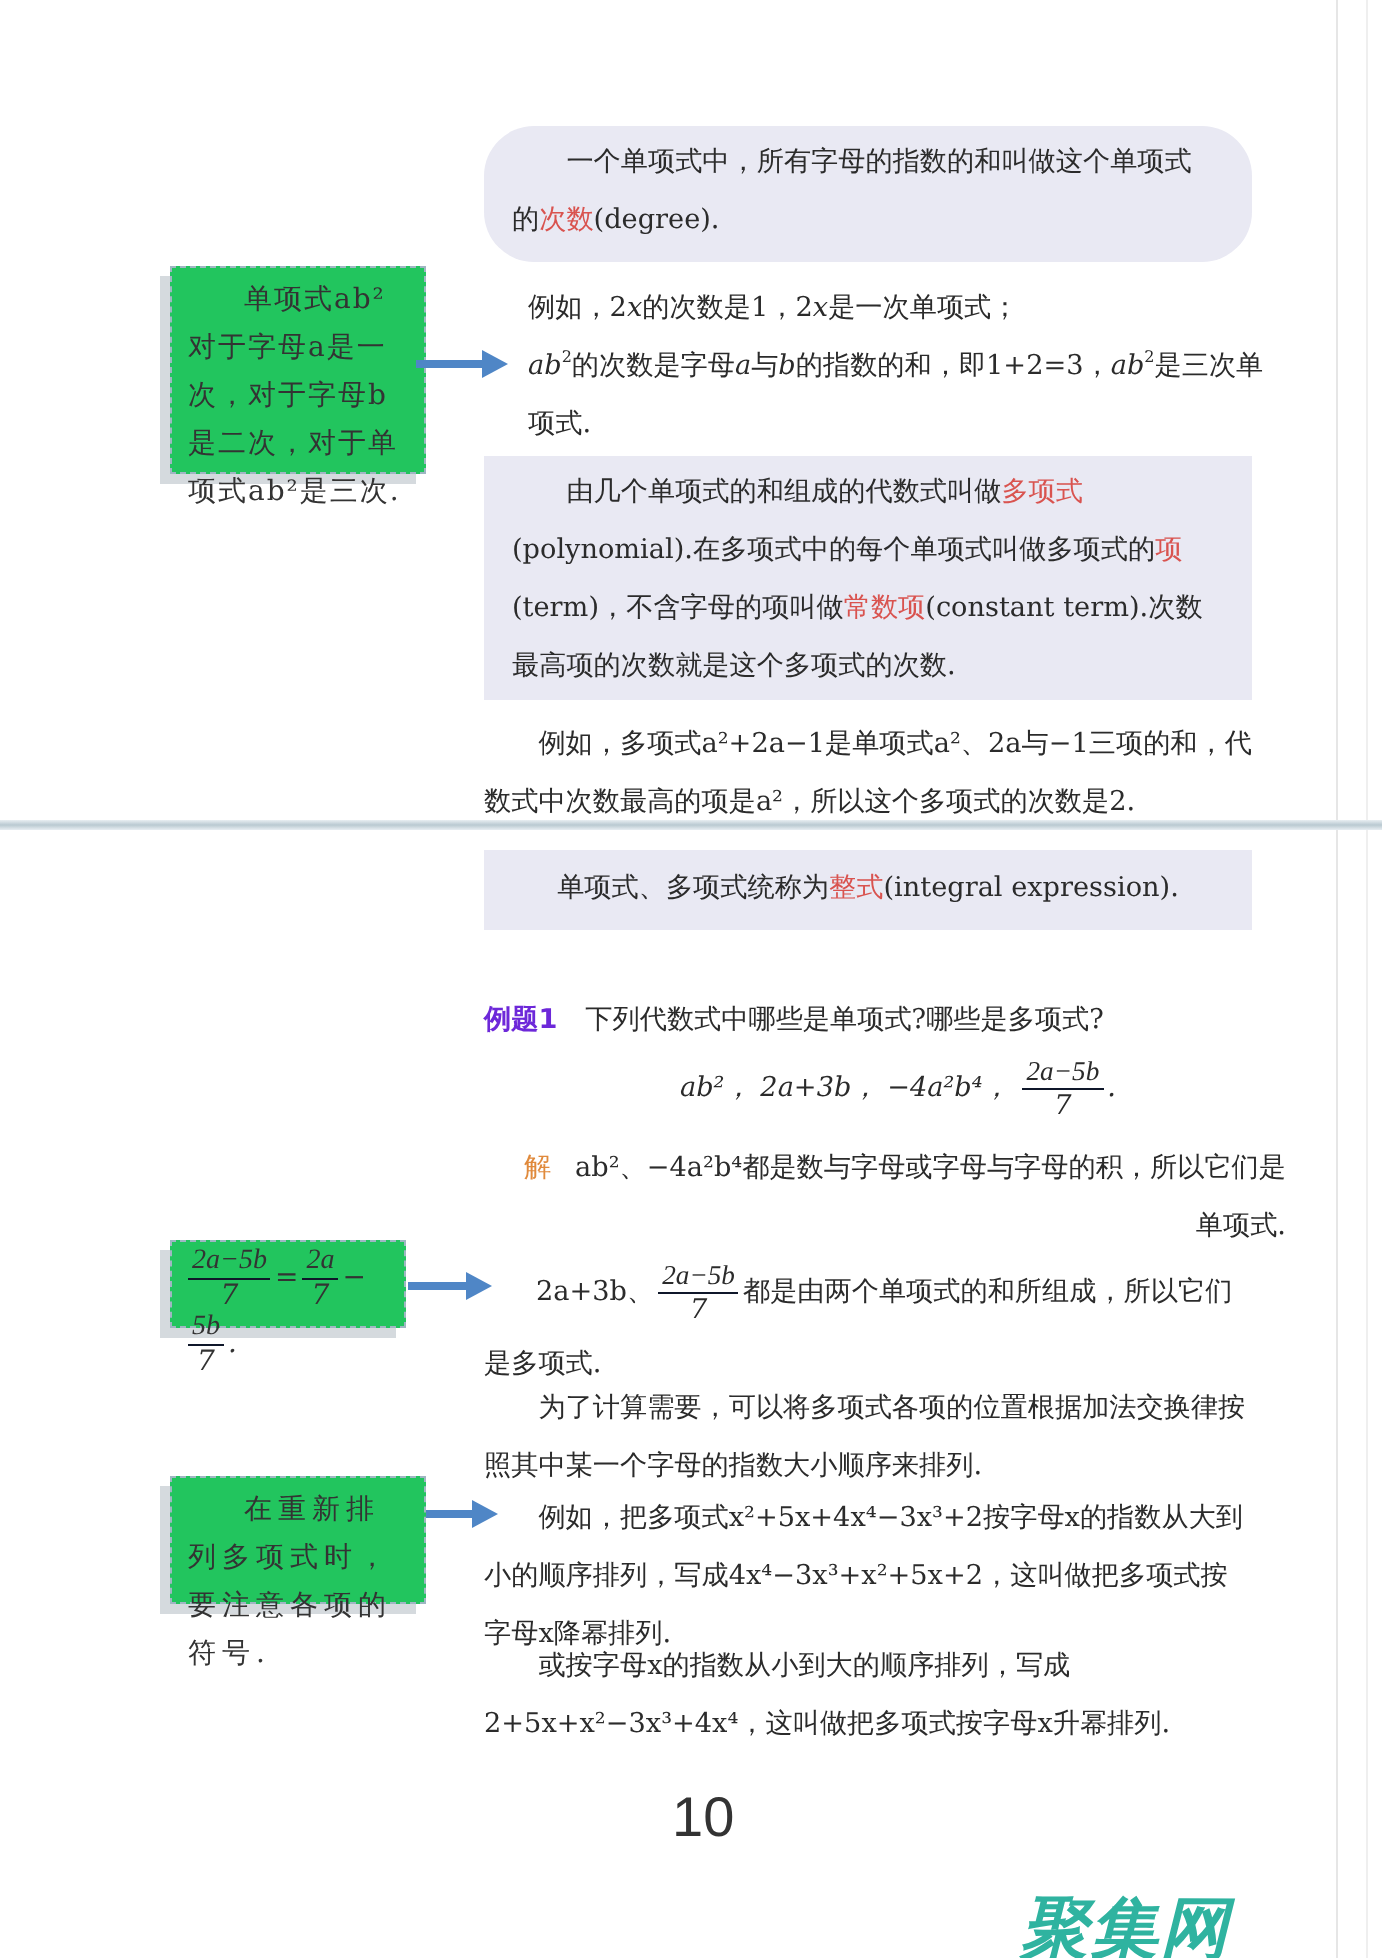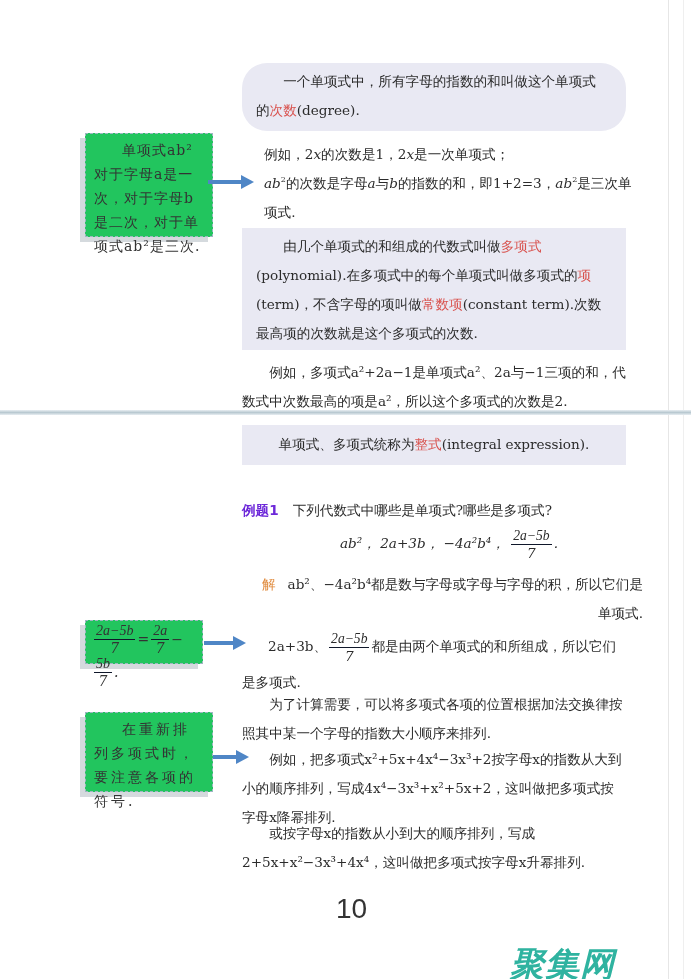--- a/index.html
+++ b/index.html
@@ -119,21 +119,21 @@
   <span class="frac"><span class="num">2a−5b</span><span class="den">7</span></span>=<span class="frac"><span class="num">2a</span><span class="den">7</span></span>−<span class="frac"><span class="num">5b</span><span class="den">7</span></span>.
 </div>
 <div class="arrow" style="left:204px; top:641px; width:30px;"></div>
 
 <div class="para" style="left:242px; top:628px; width:384px; line-height:36px;">
   <span style="padding-left:26px;">2a+3b、</span><span class="frac"><span class="num">2a−5b</span><span class="den">7</span></span><span>都是由两个单项式的和所组成，所以它们是多项式.</span>
 </div>
 
 <div class="para indent" style="left:242px; top:690px; width:384px;">为了计算需要，可以将多项式各项的位置根据加法交换律按照其中某一个字母的指数大小顺序来排列.</div>
 
-<div class="note" style="left:85px; top:712px; width:128px; height:80px; letter-spacing:3px;">
+<div class="note" style="left:85px; top:738px; width:128px; height:64px; letter-spacing:3px;">
   <div style="text-indent:2em;">在重新排列多项式时，要注意各项的符号.</div>
 </div>
 <div class="arrow" style="left:213px; top:755px; width:24px;"></div>
 
 <div class="para indent" style="left:242px; top:745px; width:384px;">例如，把多项式x²+5x+4x⁴−3x³+2按字母x的指数从大到小的顺序排列，写成4x⁴−3x³+x²+5x+2，这叫做把多项式按字母x降幂排列.</div>
 
 <div class="para indent" style="left:242px; top:819px; width:384px;">或按字母x的指数从小到大的顺序排列，写成2+5x+x²−3x³+4x⁴，这叫做把多项式按字母x升幂排列.</div>
 
 <div class="pagenum">10</div>
 <div class="watermark">聚集网</div>

